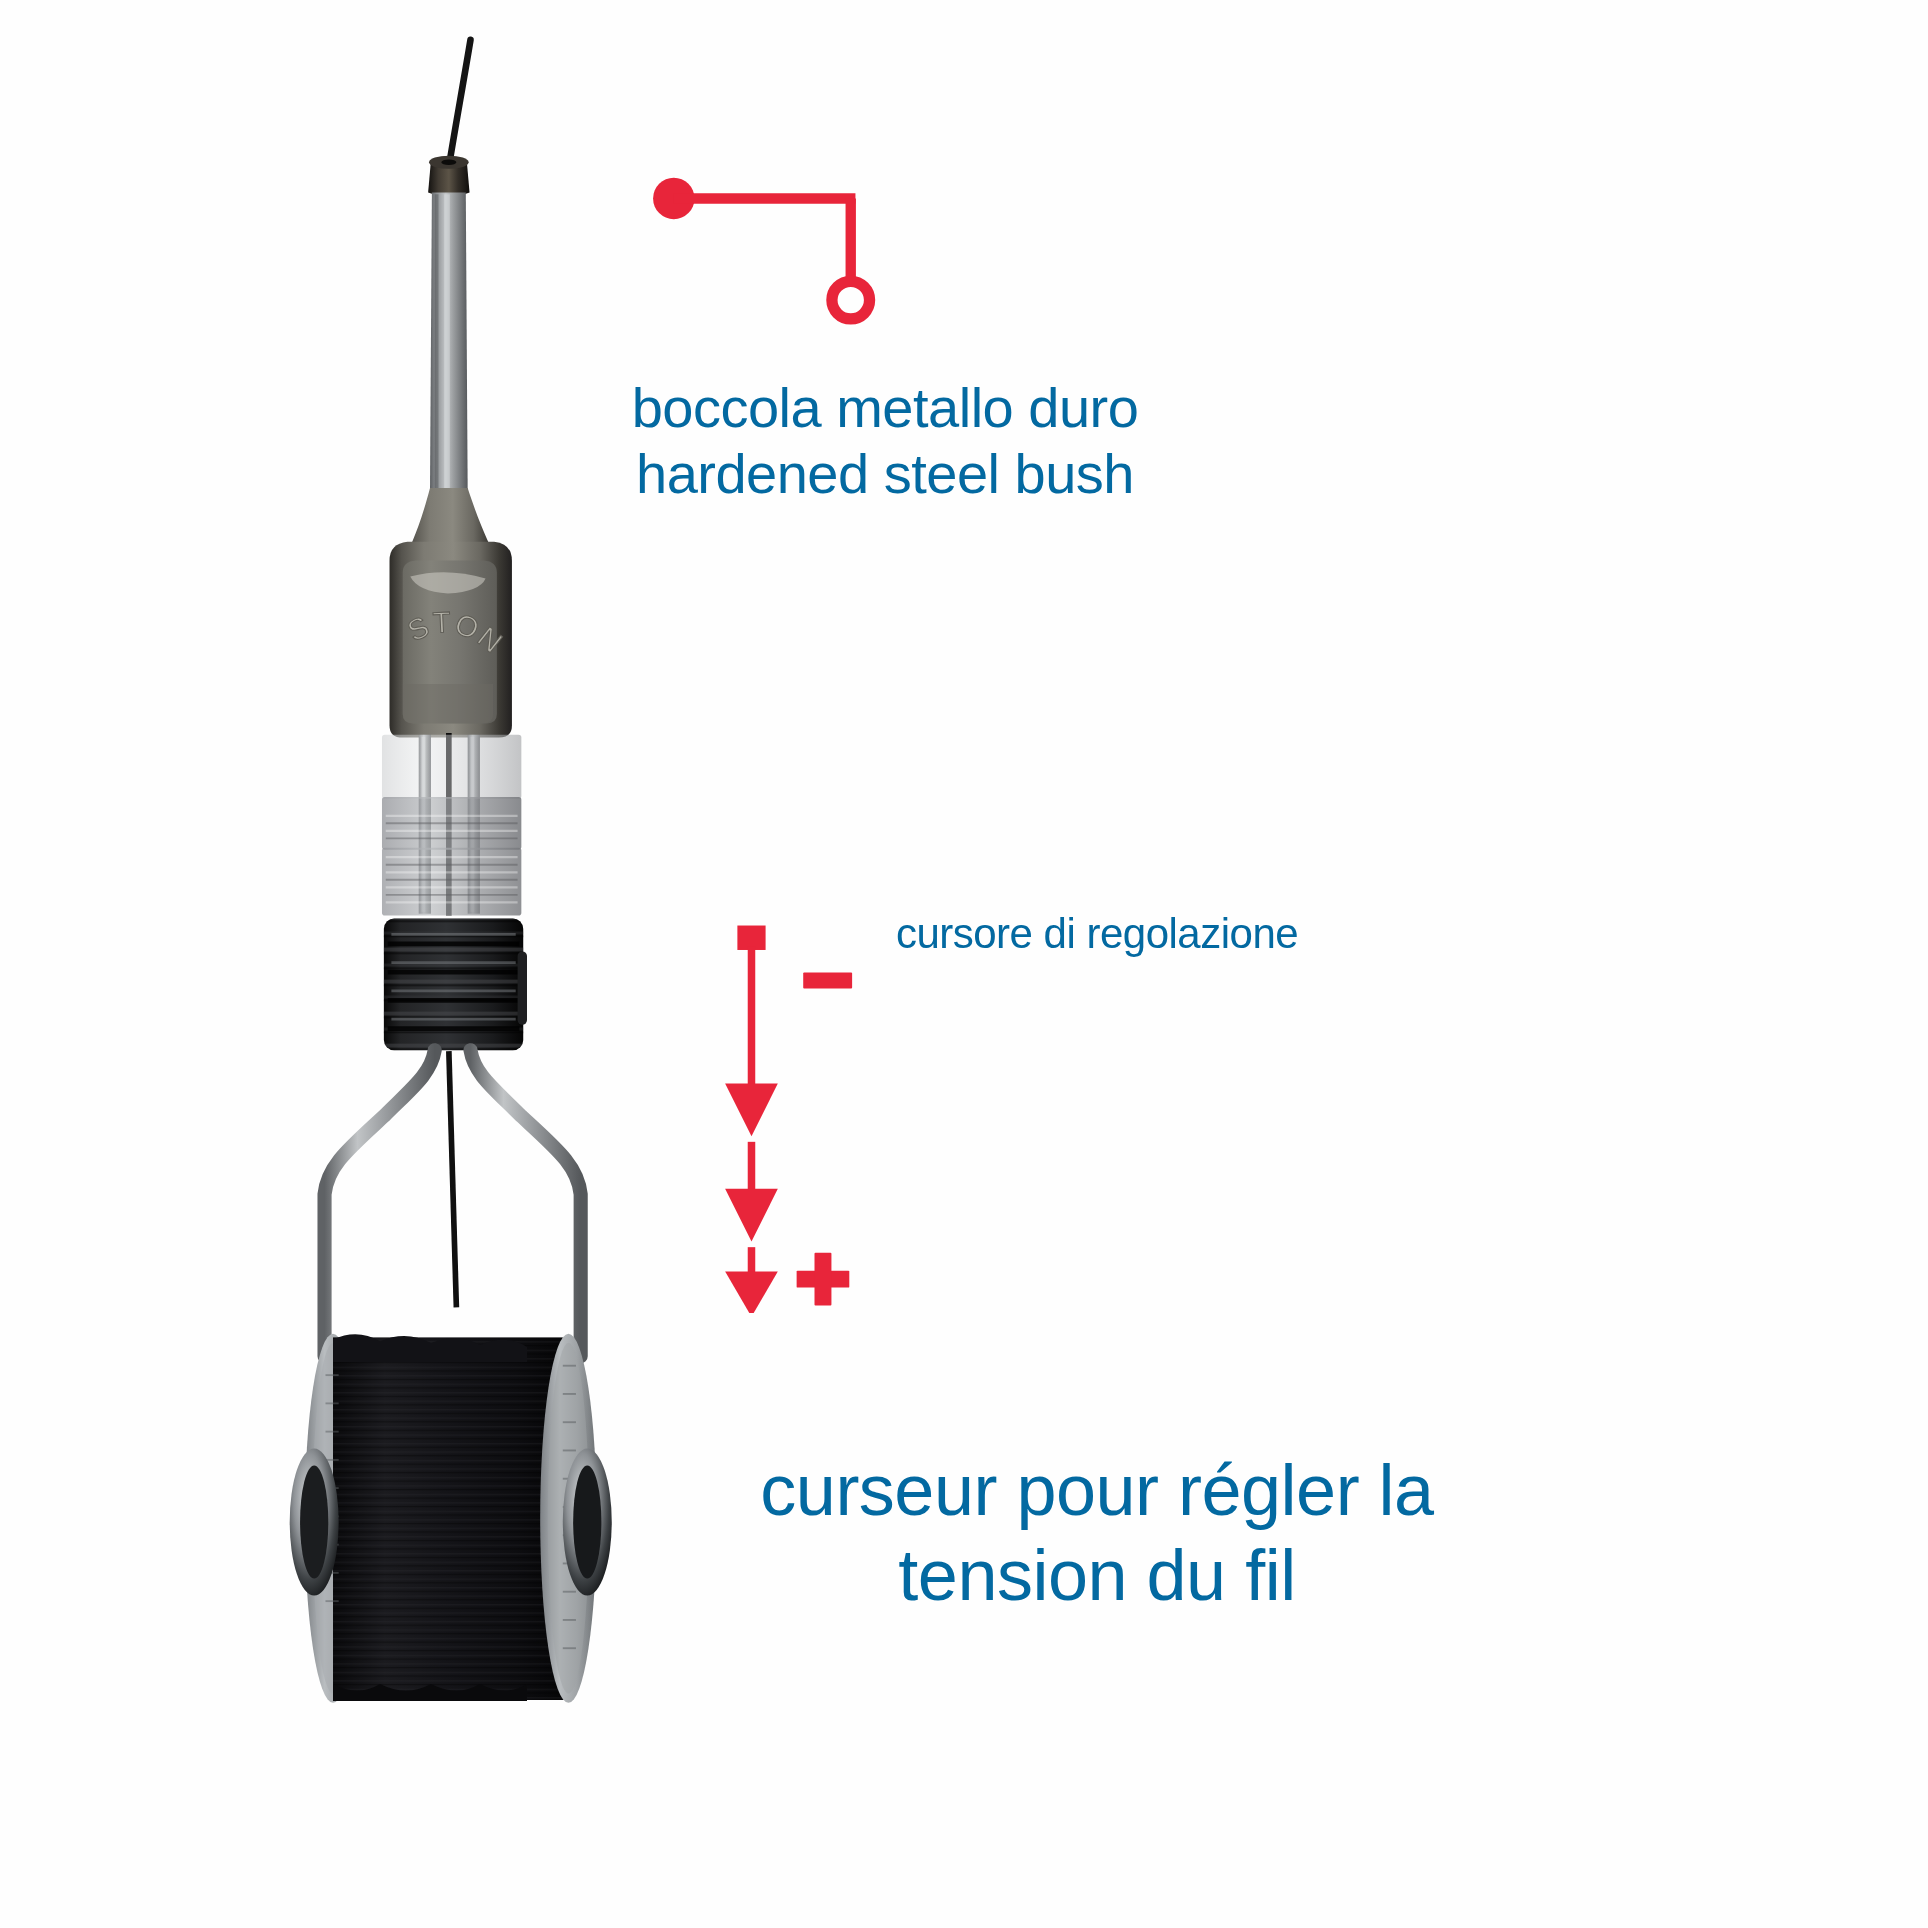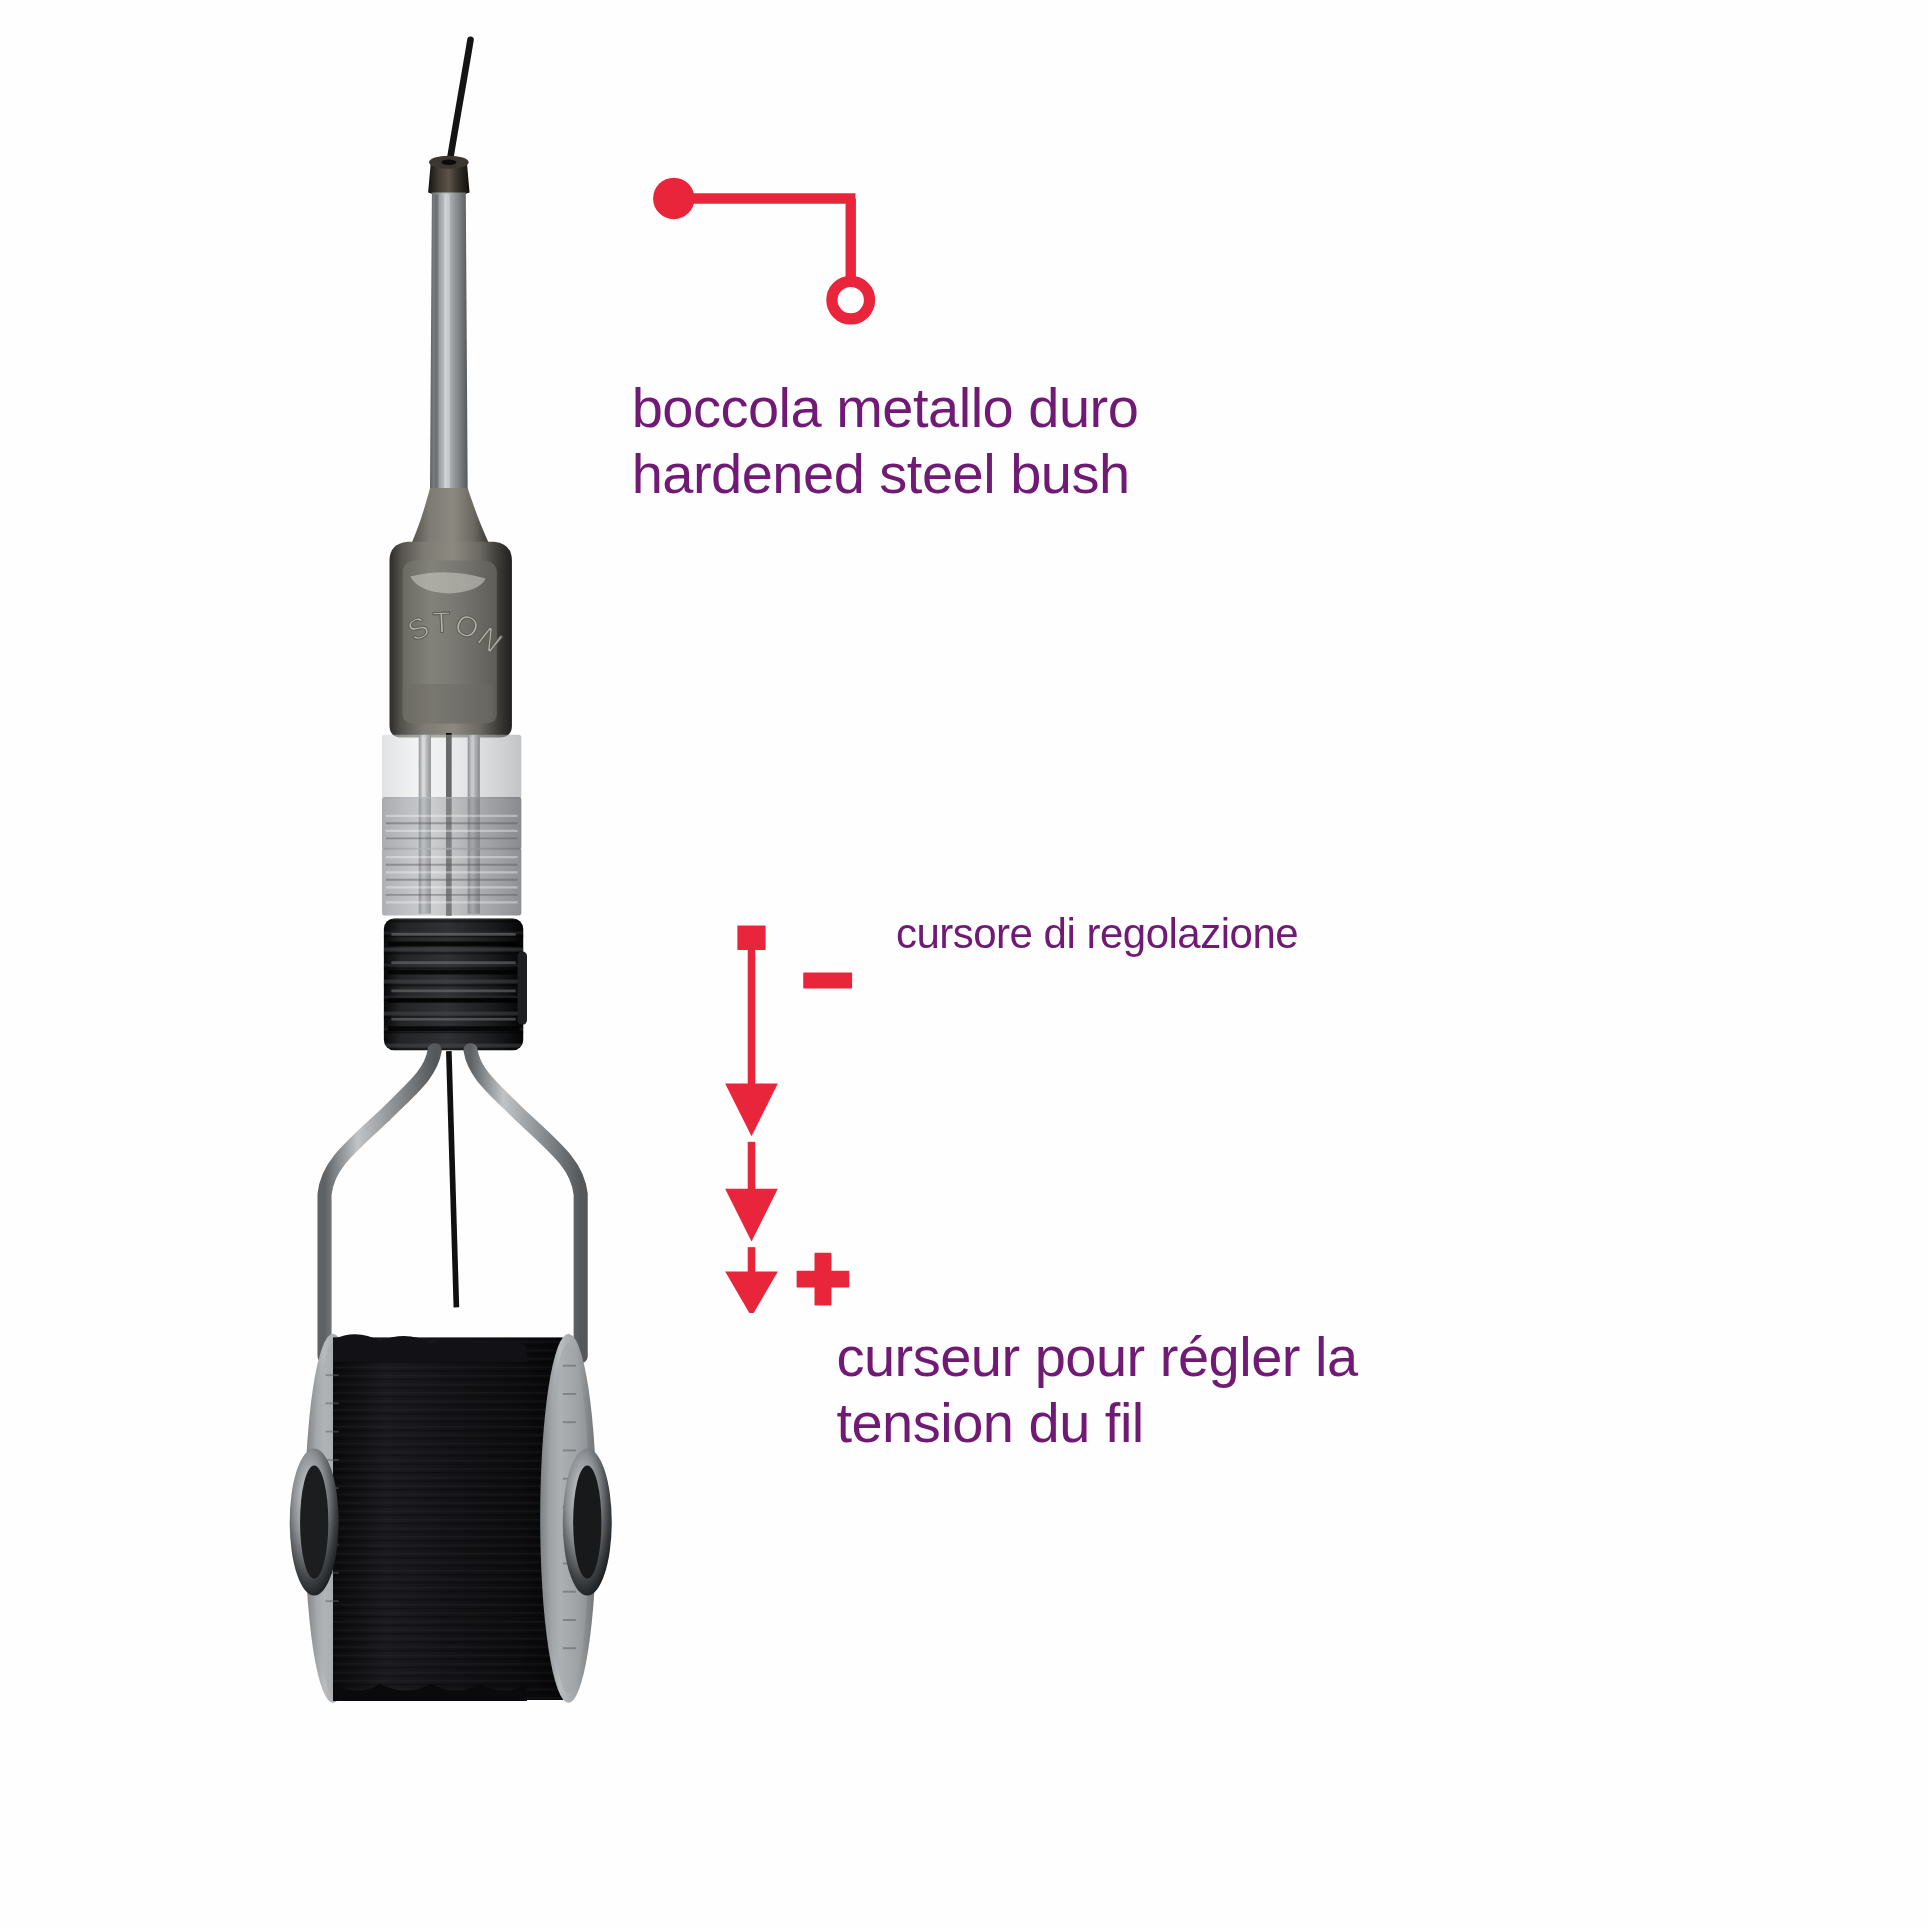--- a/index.html
+++ b/index.html
@@ -13,22 +13,22 @@
     width: 1928px;
     height: 1928px;
     background: #fdfdfd;
     overflow: hidden;
     font-family: "Liberation Sans", "DejaVu Sans", sans-serif;
   }
 
   
   .callout-text {
     position: absolute;
-    text-align: left;
-    color: #701a75;
+    text-align: center;
+    color: #0369a1;
     line-height: 1.18;
     letter-spacing: -0.5px;
     white-space: nowrap;
   }
   .callout-text .line { display: block; }
 
   #label-bush {
     left: 885px;
     top: 375px;
     transform: translateX(-50%);
@@ -41,23 +41,23 @@
     font-size: 42px;
   }
   #label-slider-en {
     left: 1097px;
     top: 1144px;
     transform: translateX(-50%);
     font-size: 56px;
   }
   #label-slider-fr {
     left: 1097px;
-    top: 1324px;
+    top: 1448px;
     transform: translateX(-50%);
-    font-size: 56px;
+    font-size: 72px;
   }
 
   
   #leader-top {
     position: absolute;
     left: 650px;
     top: 174px;
     width: 377px;
     height: 160px;
   }

